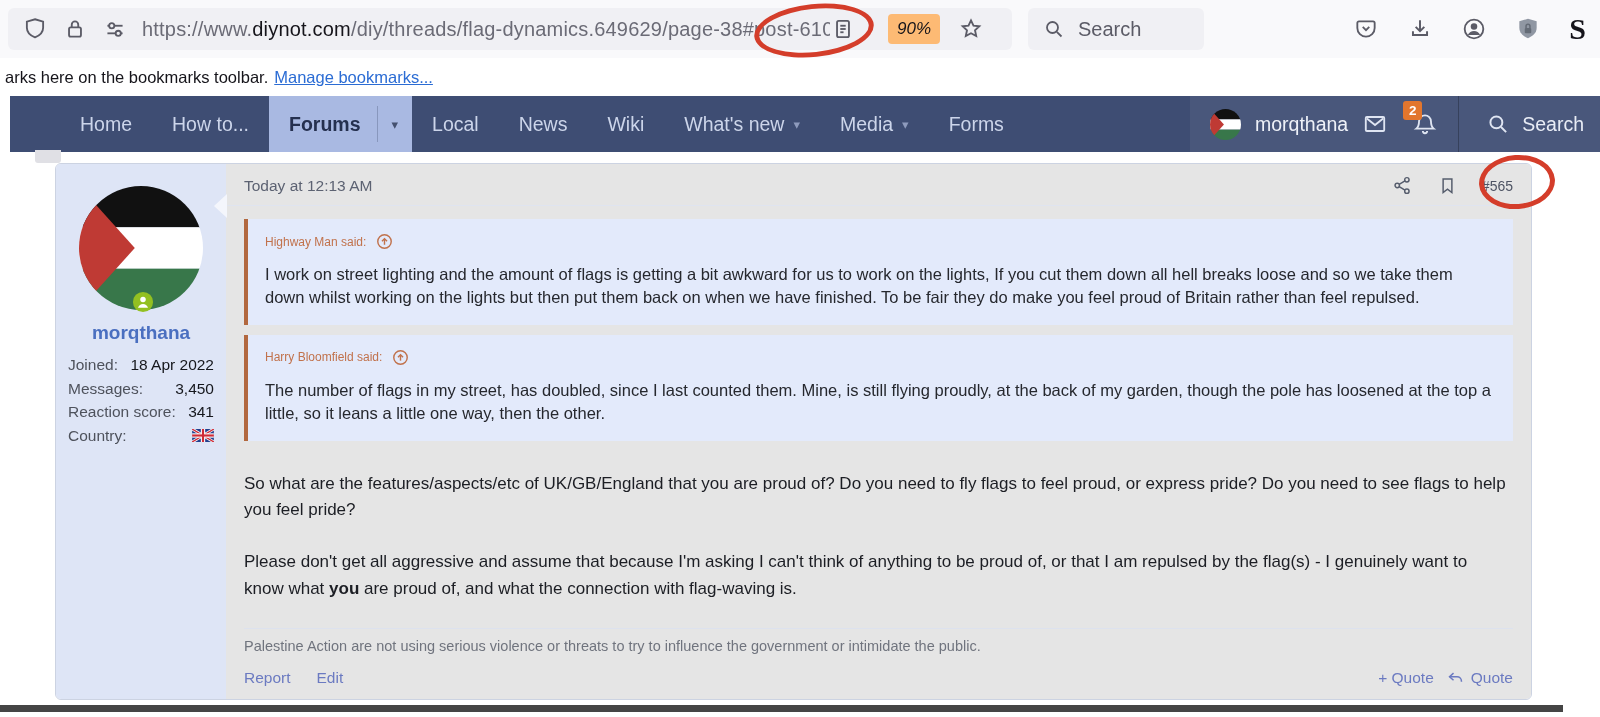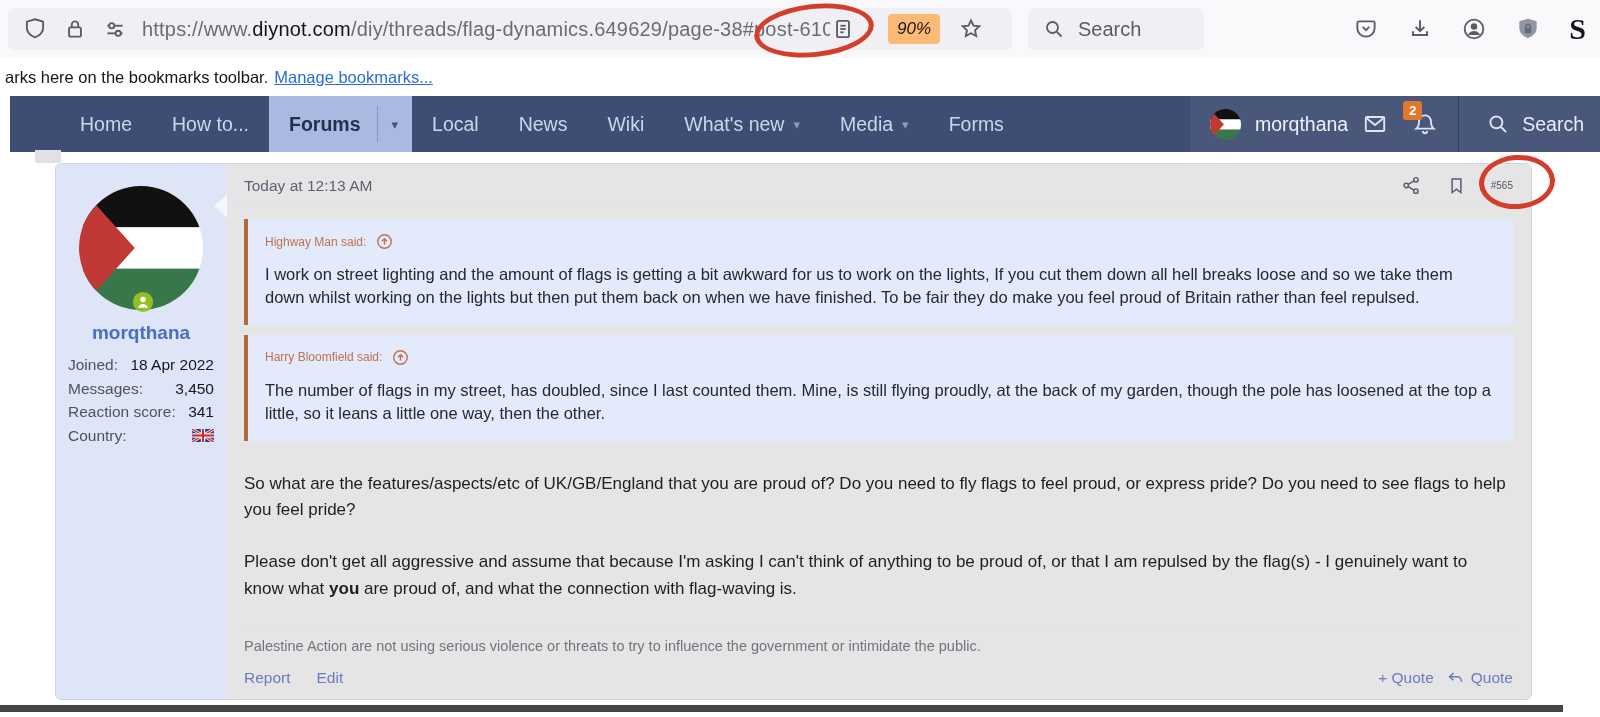--- a/index.html
+++ b/index.html
@@ -57,21 +57,21 @@
   .stat-label { color:#4e525c; }
   .stat-value { color:#15171c; }
   .uk-flag { width:22px; height:13px; display:block; }
 
   .content { flex:1; position:relative; background:#e5e5e5; display:flex; flex-direction:column; }
   .content::before { content:""; position:absolute; left:-12px; top:30px; width:0; height:0; border:12px solid transparent; border-left:0; border-right:13px solid #f4f6fc; }
   .post-header { display:flex; align-items:center; padding:11px 18px 9px; border-bottom:1px solid #dfe4f0; }
   .post-date { color:#5c6272; font-size:15.5px; cursor:pointer; }
   .post-header-right { margin-left:auto; display:flex; align-items:center; gap:24px; color:#565d6d; }
   .ph-icon { width:21px; height:21px; cursor:pointer; }
-  .post-number { font-size:10px; color:#4e5464; cursor:pointer; }
+  .post-number { font-size:14px; color:#4e5464; cursor:pointer; }
 
   .post-body { padding:13px 18px 0; }
   .quote { background:#e3eafb; border-left:4px solid #b2683e; padding:13px 17px 15px; margin-bottom:10px; }
   .quote-attr { display:flex; align-items:center; gap:9px; color:#c1724c; font-size:12px; margin-bottom:12px; cursor:pointer; }
   .quote-attr .q-icon { width:19px; height:19px; }
   .quote-text { font-size:16.5px; color:#26282e; line-height:1.42; }
 
   .para { font-size:17px; color:#1c1e24; line-height:1.55; margin-top:30px; padding-right:2px; }
   .para + .para { margin-top:26px; }
 

